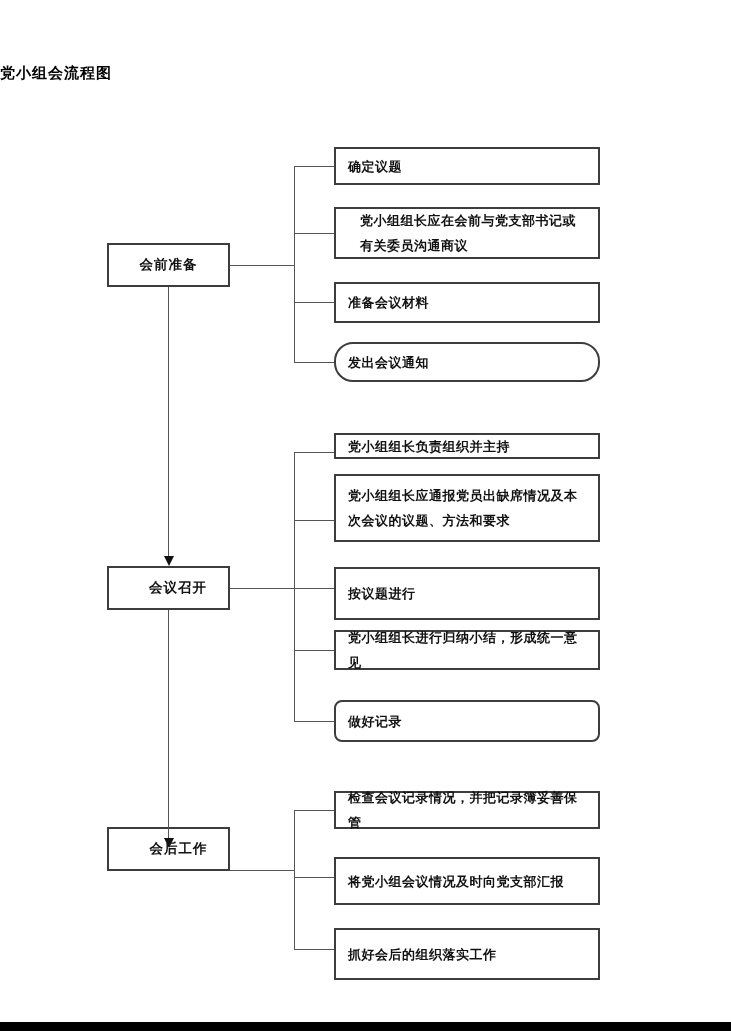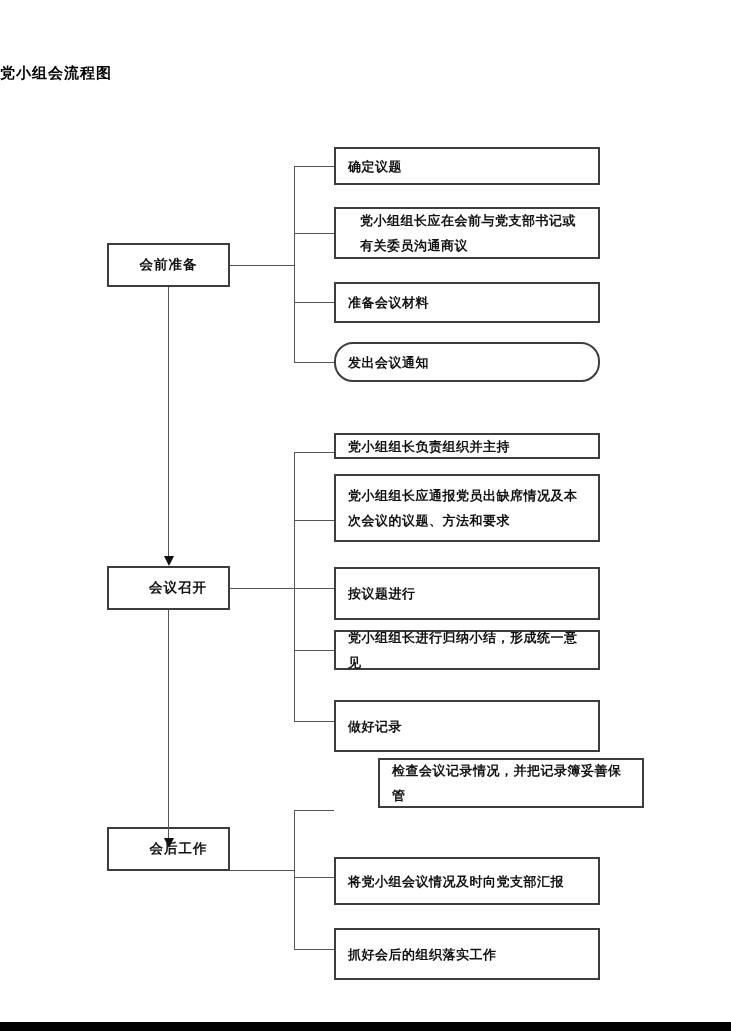--- a/index.html
+++ b/index.html
@@ -62,22 +62,22 @@
     color: #111111;
   }
   .b1  { top: 147px; height: 38px; }
   .b2  { top: 207px; height: 52px; padding-left: 24px; }
   .b3  { top: 282px; height: 41px; }
   .b4  { top: 342px; height: 40px; border-radius: 19px; }
   .b5  { top: 433px; height: 26px; }
   .b6  { top: 474px; height: 68px; }
   .b7  { top: 567px; height: 53px; }
   .b8  { top: 630px; height: 40px; }
-  .b9  { top: 700px; height: 52px; }
-  .b10 { top: 758px; height: 50px; margin-left: 44px; }
+  .b9  { top: 700px; height: 42px; border-radius: 8px; }
+  .b10 { top: 791px; height: 38px; }
   .b11 { top: 857px; height: 48px; }
   .b12 { top: 928px; height: 52px; }
   .hline, .vline {
     position: absolute;
     background: #555555;
   }
   .hline { height: 1px; }
   .vline { width: 1px; }
   .arrow-line {
     position: absolute;

